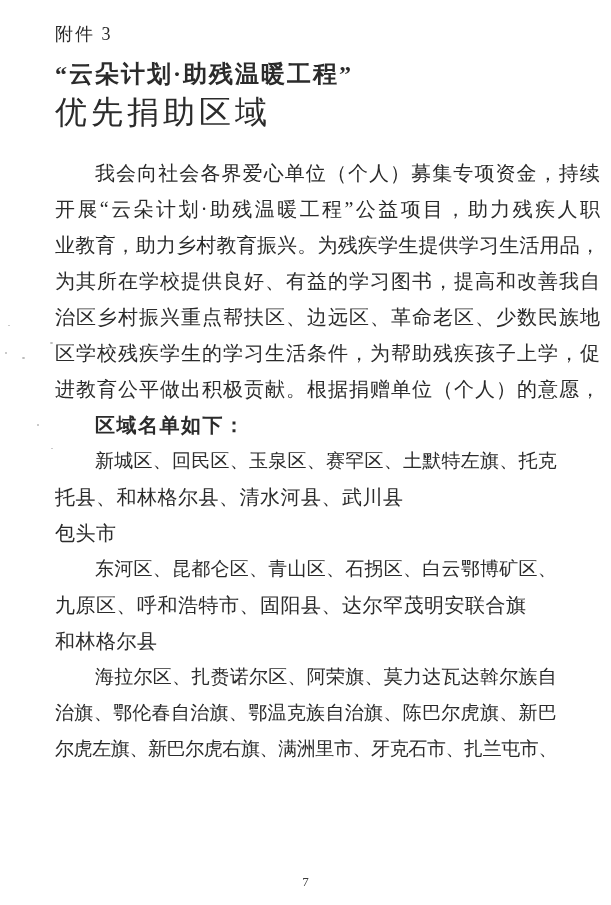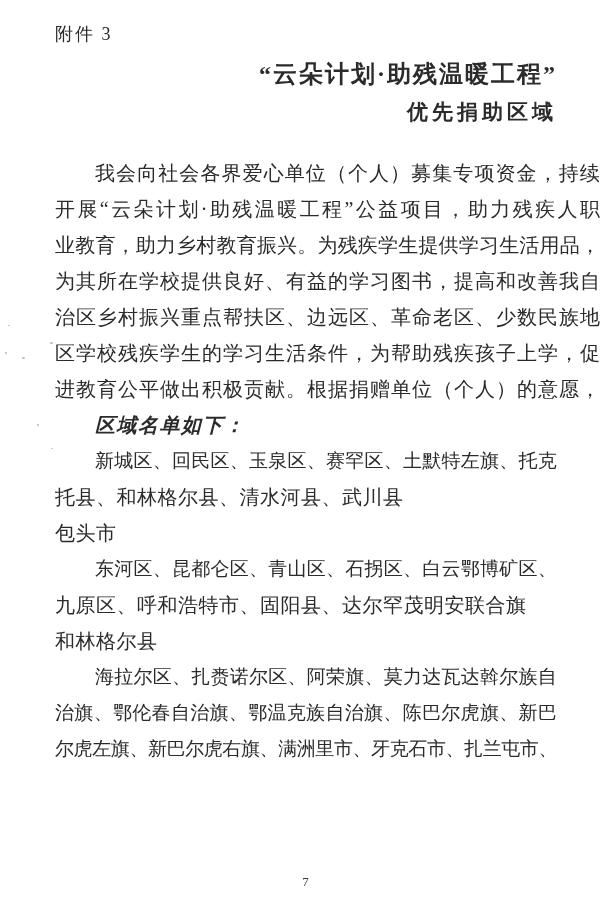--- a/index.html
+++ b/index.html
@@ -10,26 +10,26 @@
     overflow:hidden;
     font-family:"Liberation Serif","DejaVu Serif",serif;
     color:#2b2b2b;
     box-sizing:border-box;
     padding:23px 0 0 55px;
   }
   .attachment{
     font-size:18px;line-height:22px;
     letter-spacing:2px;
   }
-  .title-wrap{margin-top:10px;width:502px;text-align:right;}
+  .title-wrap{margin-top:10px;width:502px;text-align:left;}
   .title-line1{
     font-size:24px;font-weight:bold;line-height:38px;letter-spacing:2px;
   }
   .title-line2{
-    font-size:21px;font-weight:bold;line-height:38px;letter-spacing:4px;
+    font-size:32px;font-weight:normal;line-height:38px;letter-spacing:4px;
   }
   .body-block{margin-top:24px;}
   .line{
     font-size:20px;line-height:36px;height:36px;
     letter-spacing:0.5px;
     white-space:nowrap;
   }
   .fit{
     display:flex;justify-content:space-between;
     letter-spacing:0;white-space:normal;
@@ -38,21 +38,20 @@
   .fit span{min-width:0;flex-shrink:1;display:block;}
   .w-para{width:545px;}
   .w-list{width:502px;}
   .fs19{font-size:19px;}
   .indent-flex{padding-left:40px;}
   .indent-text{text-indent:40px;}
   .bold-header{
     font-weight:bold;
     font-family:"Liberation Sans","DejaVu Sans",sans-serif;
     letter-spacing:1.5px;
-    font-style:italic;
   }
   .page-number{
     position:absolute;left:0;top:874px;width:611px;
     text-align:center;font-size:13px;color:#3a3a3a;
   }
   .speck{position:absolute;background:#b9b9b9;border-radius:50%;}
 </style>
 </head>
 <body>
 

